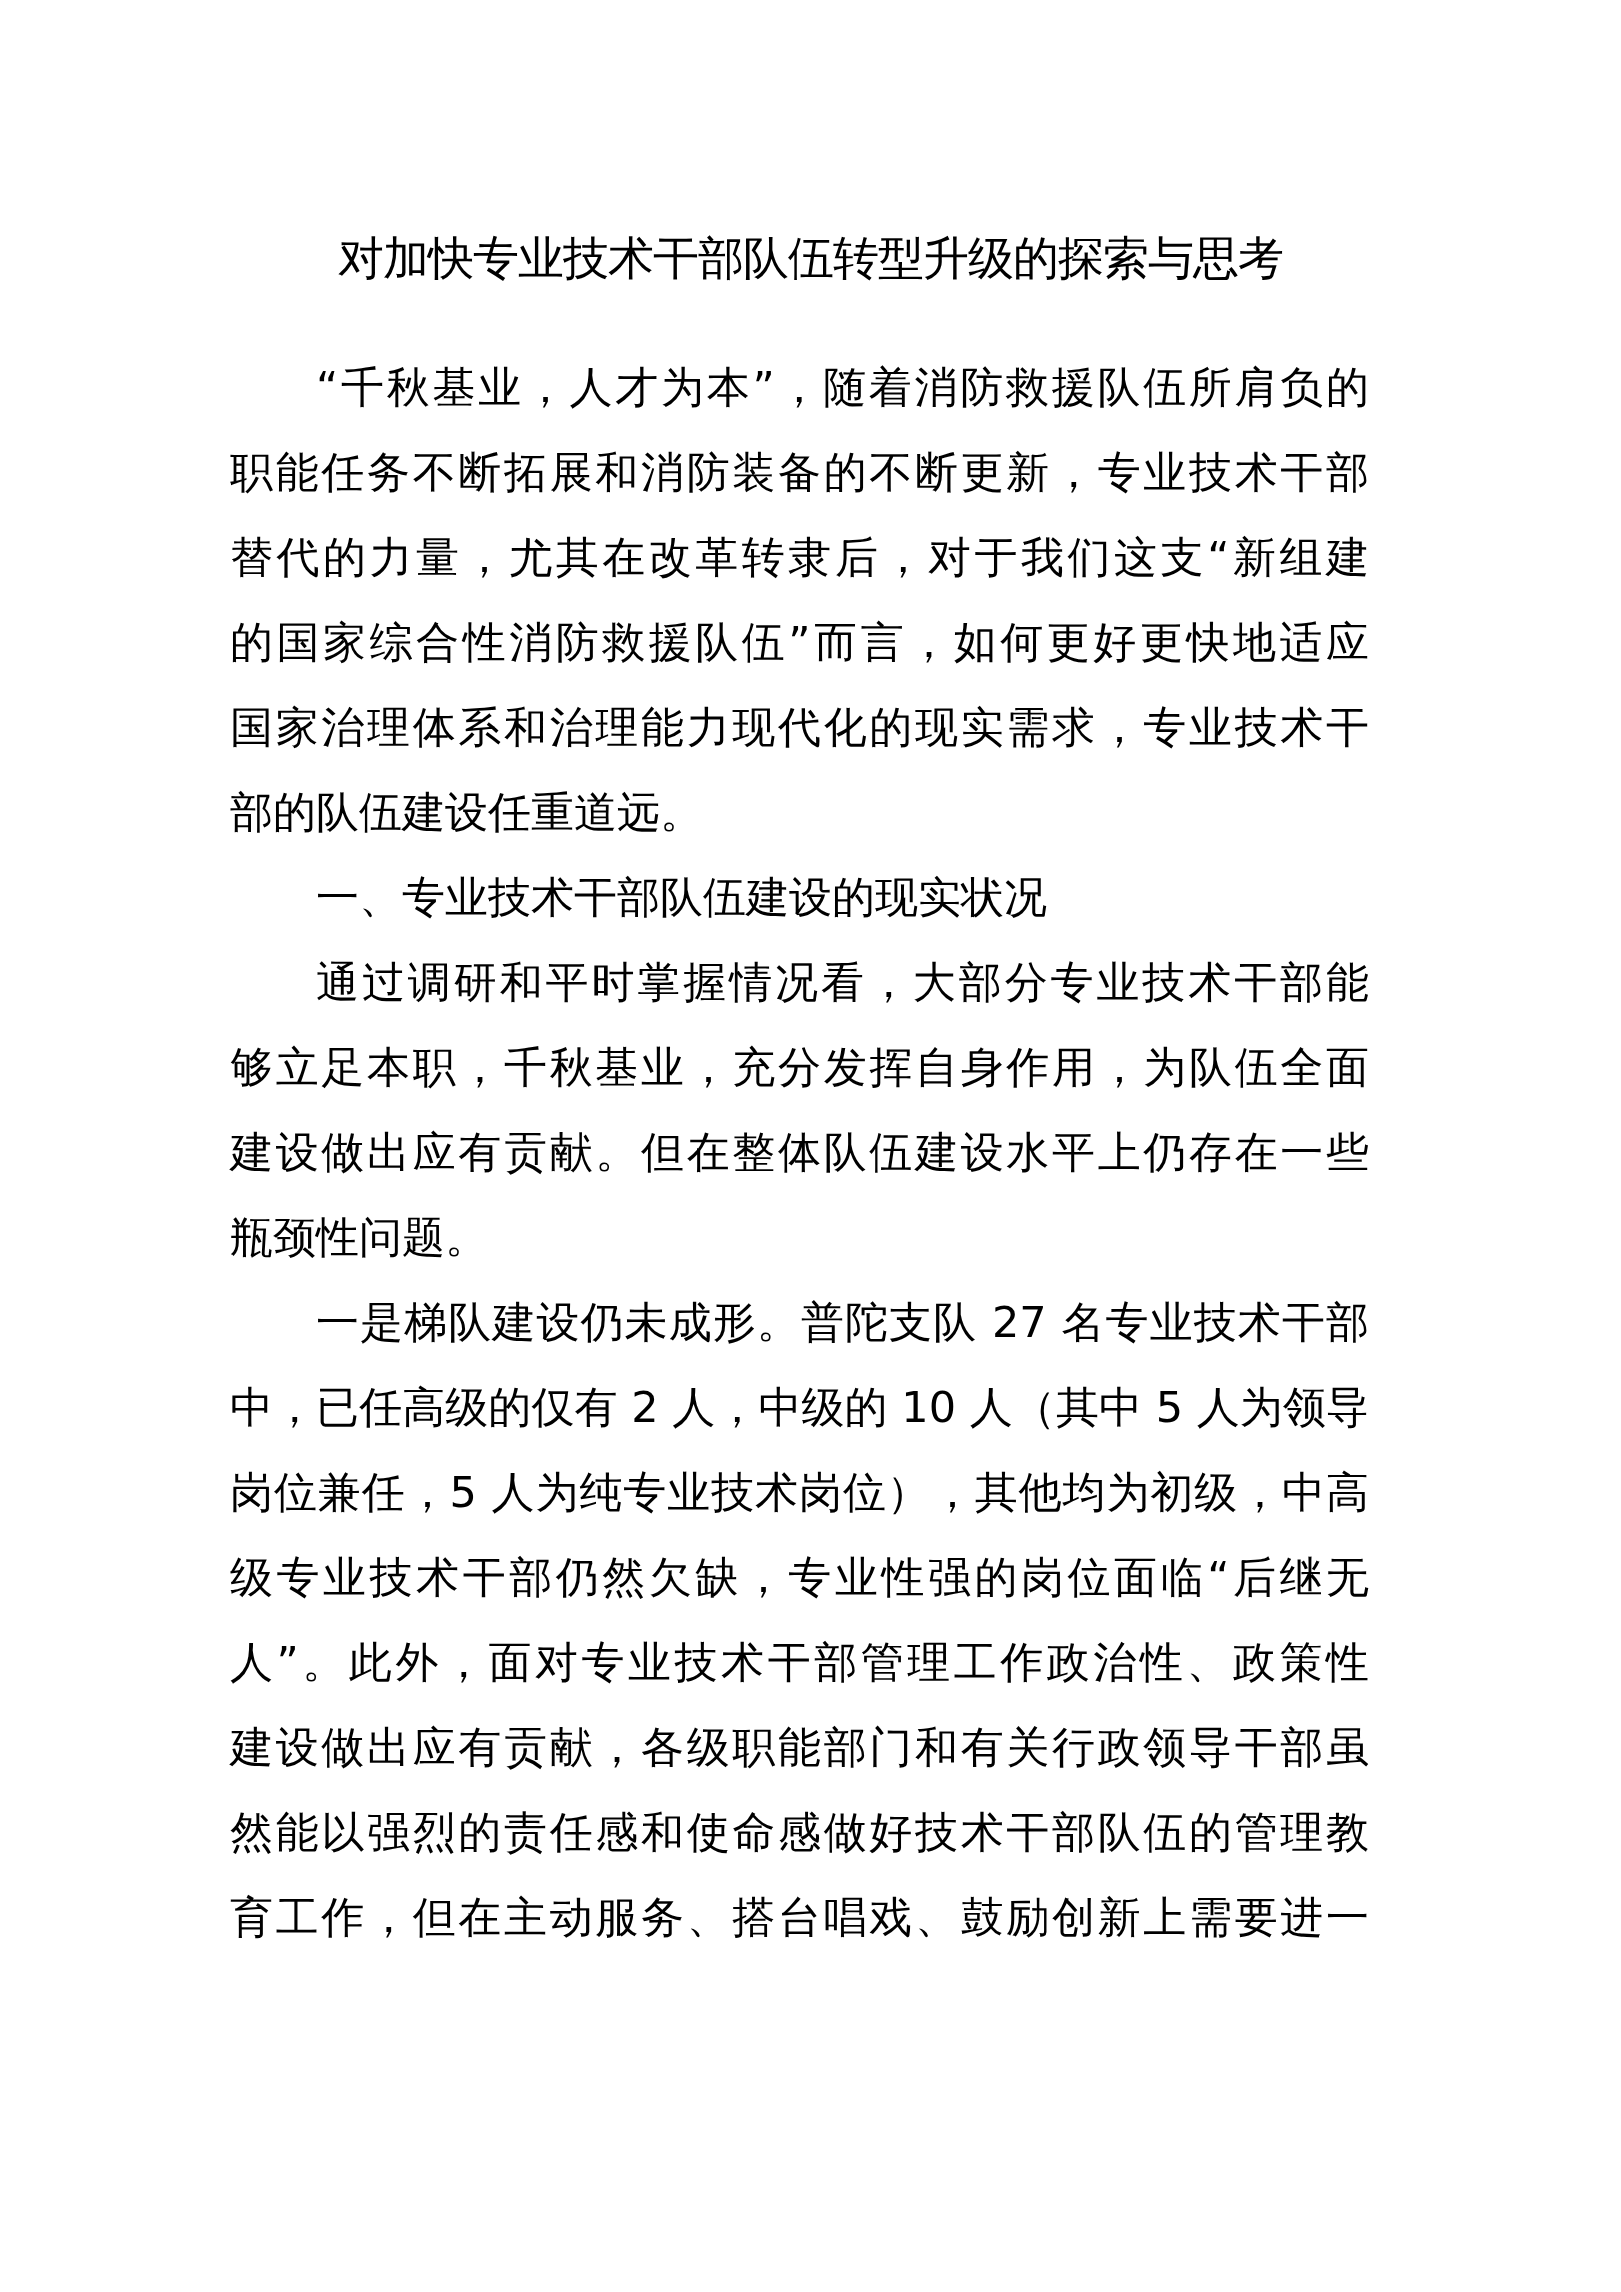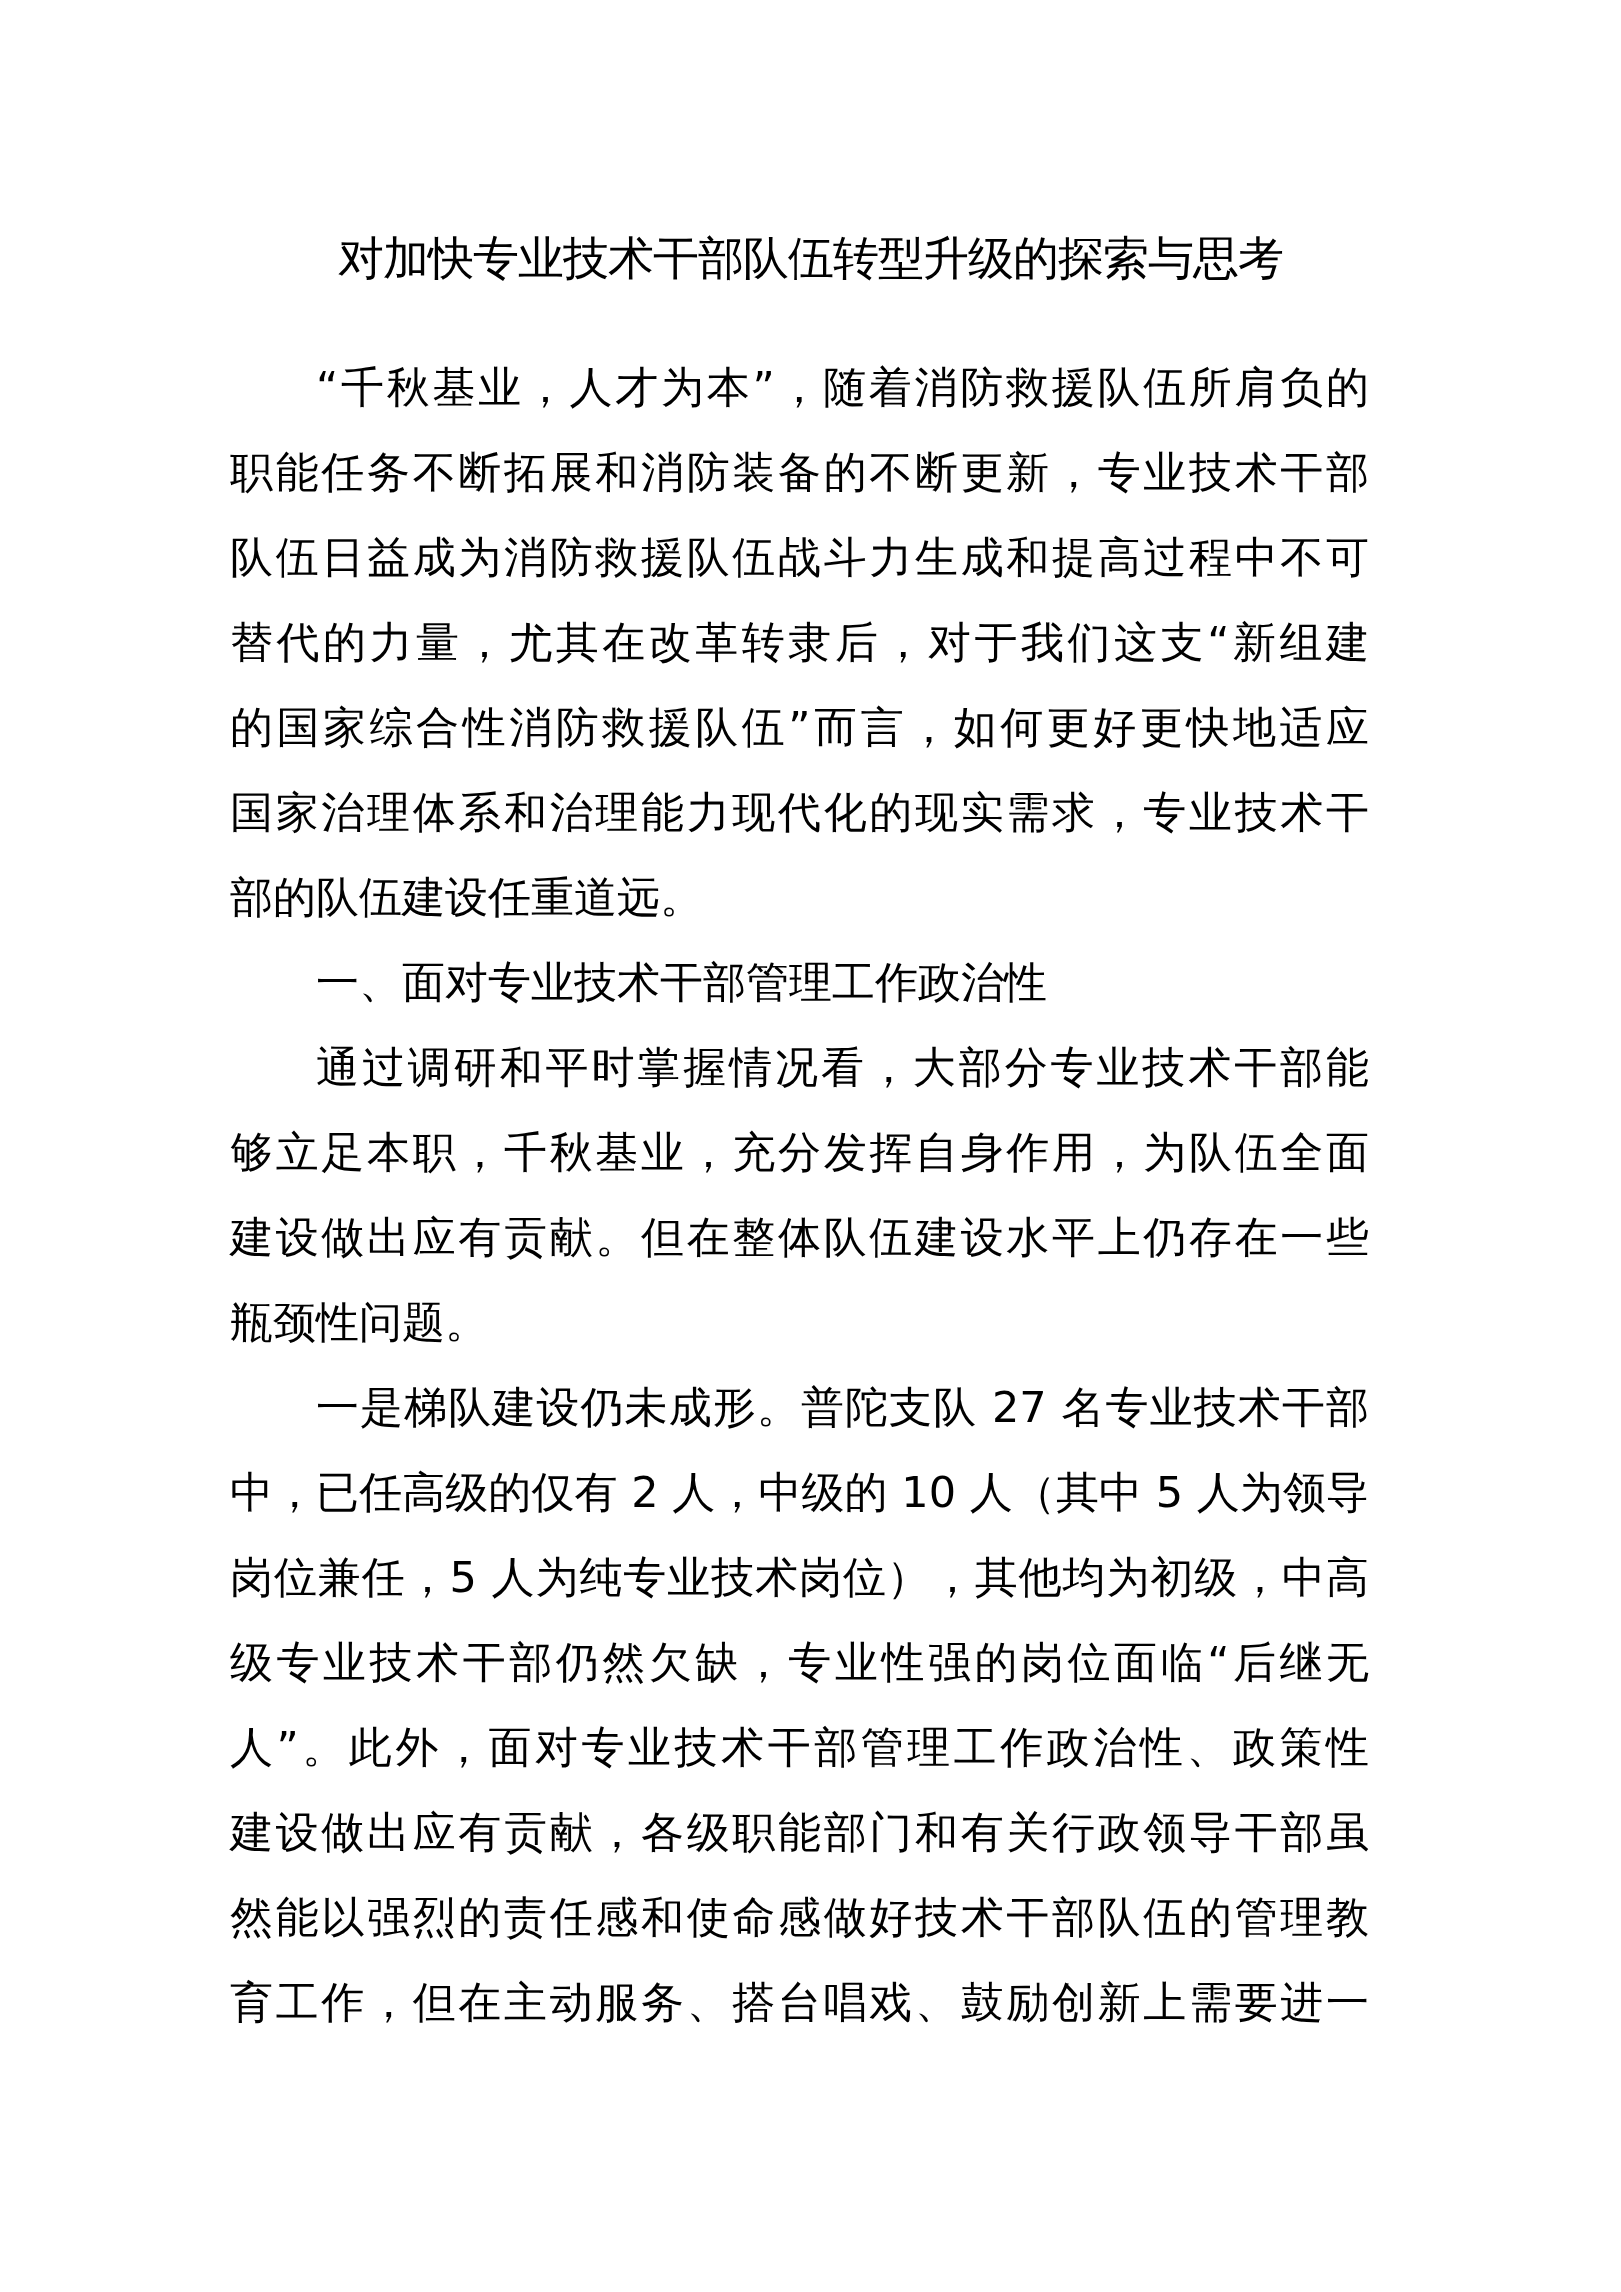--- a/index.html
+++ b/index.html
@@ -59,29 +59,28 @@
 <body>
 
 <div class="page">
   <div class="title">对加快专业技术干部队伍转型升级的探索与思考</div>
 
   <div class="body">
 
     <div>
       <span class="line indent">“千秋基业，人才为本”，随着消防救援队伍所肩负的</span>
       <span class="line">职能任务不断拓展和消防装备的不断更新，专业技术干部</span>
-      <span class="line">队伍日益成为消防救援队伍战斗力生成和提高过程中不可</span>
       <span class="line">替代的力量，尤其在改革转隶后，对于我们这支“新组建</span>
       <span class="line">的国家综合性消防救援队伍”而言，如何更好更快地适应</span>
       <span class="line">国家治理体系和治理能力现代化的现实需求，专业技术干</span>
       <span class="line last">部的队伍建设任重道远。</span>
     </div>
 
     <div>
-      <span class="line indent last">一、面对专业技术干部管理工作政治性</span>
+      <span class="line indent last">一、专业技术干部队伍建设的现实状况</span>
     </div>
 
     <div>
       <span class="line indent">通过调研和平时掌握情况看，大部分专业技术干部能</span>
       <span class="line">够立足本职，千秋基业，充分发挥自身作用，为队伍全面</span>
       <span class="line">建设做出应有贡献。但在整体队伍建设水平上仍存在一些</span>
       <span class="line last">瓶颈性问题。</span>
     </div>
 
     <div>

